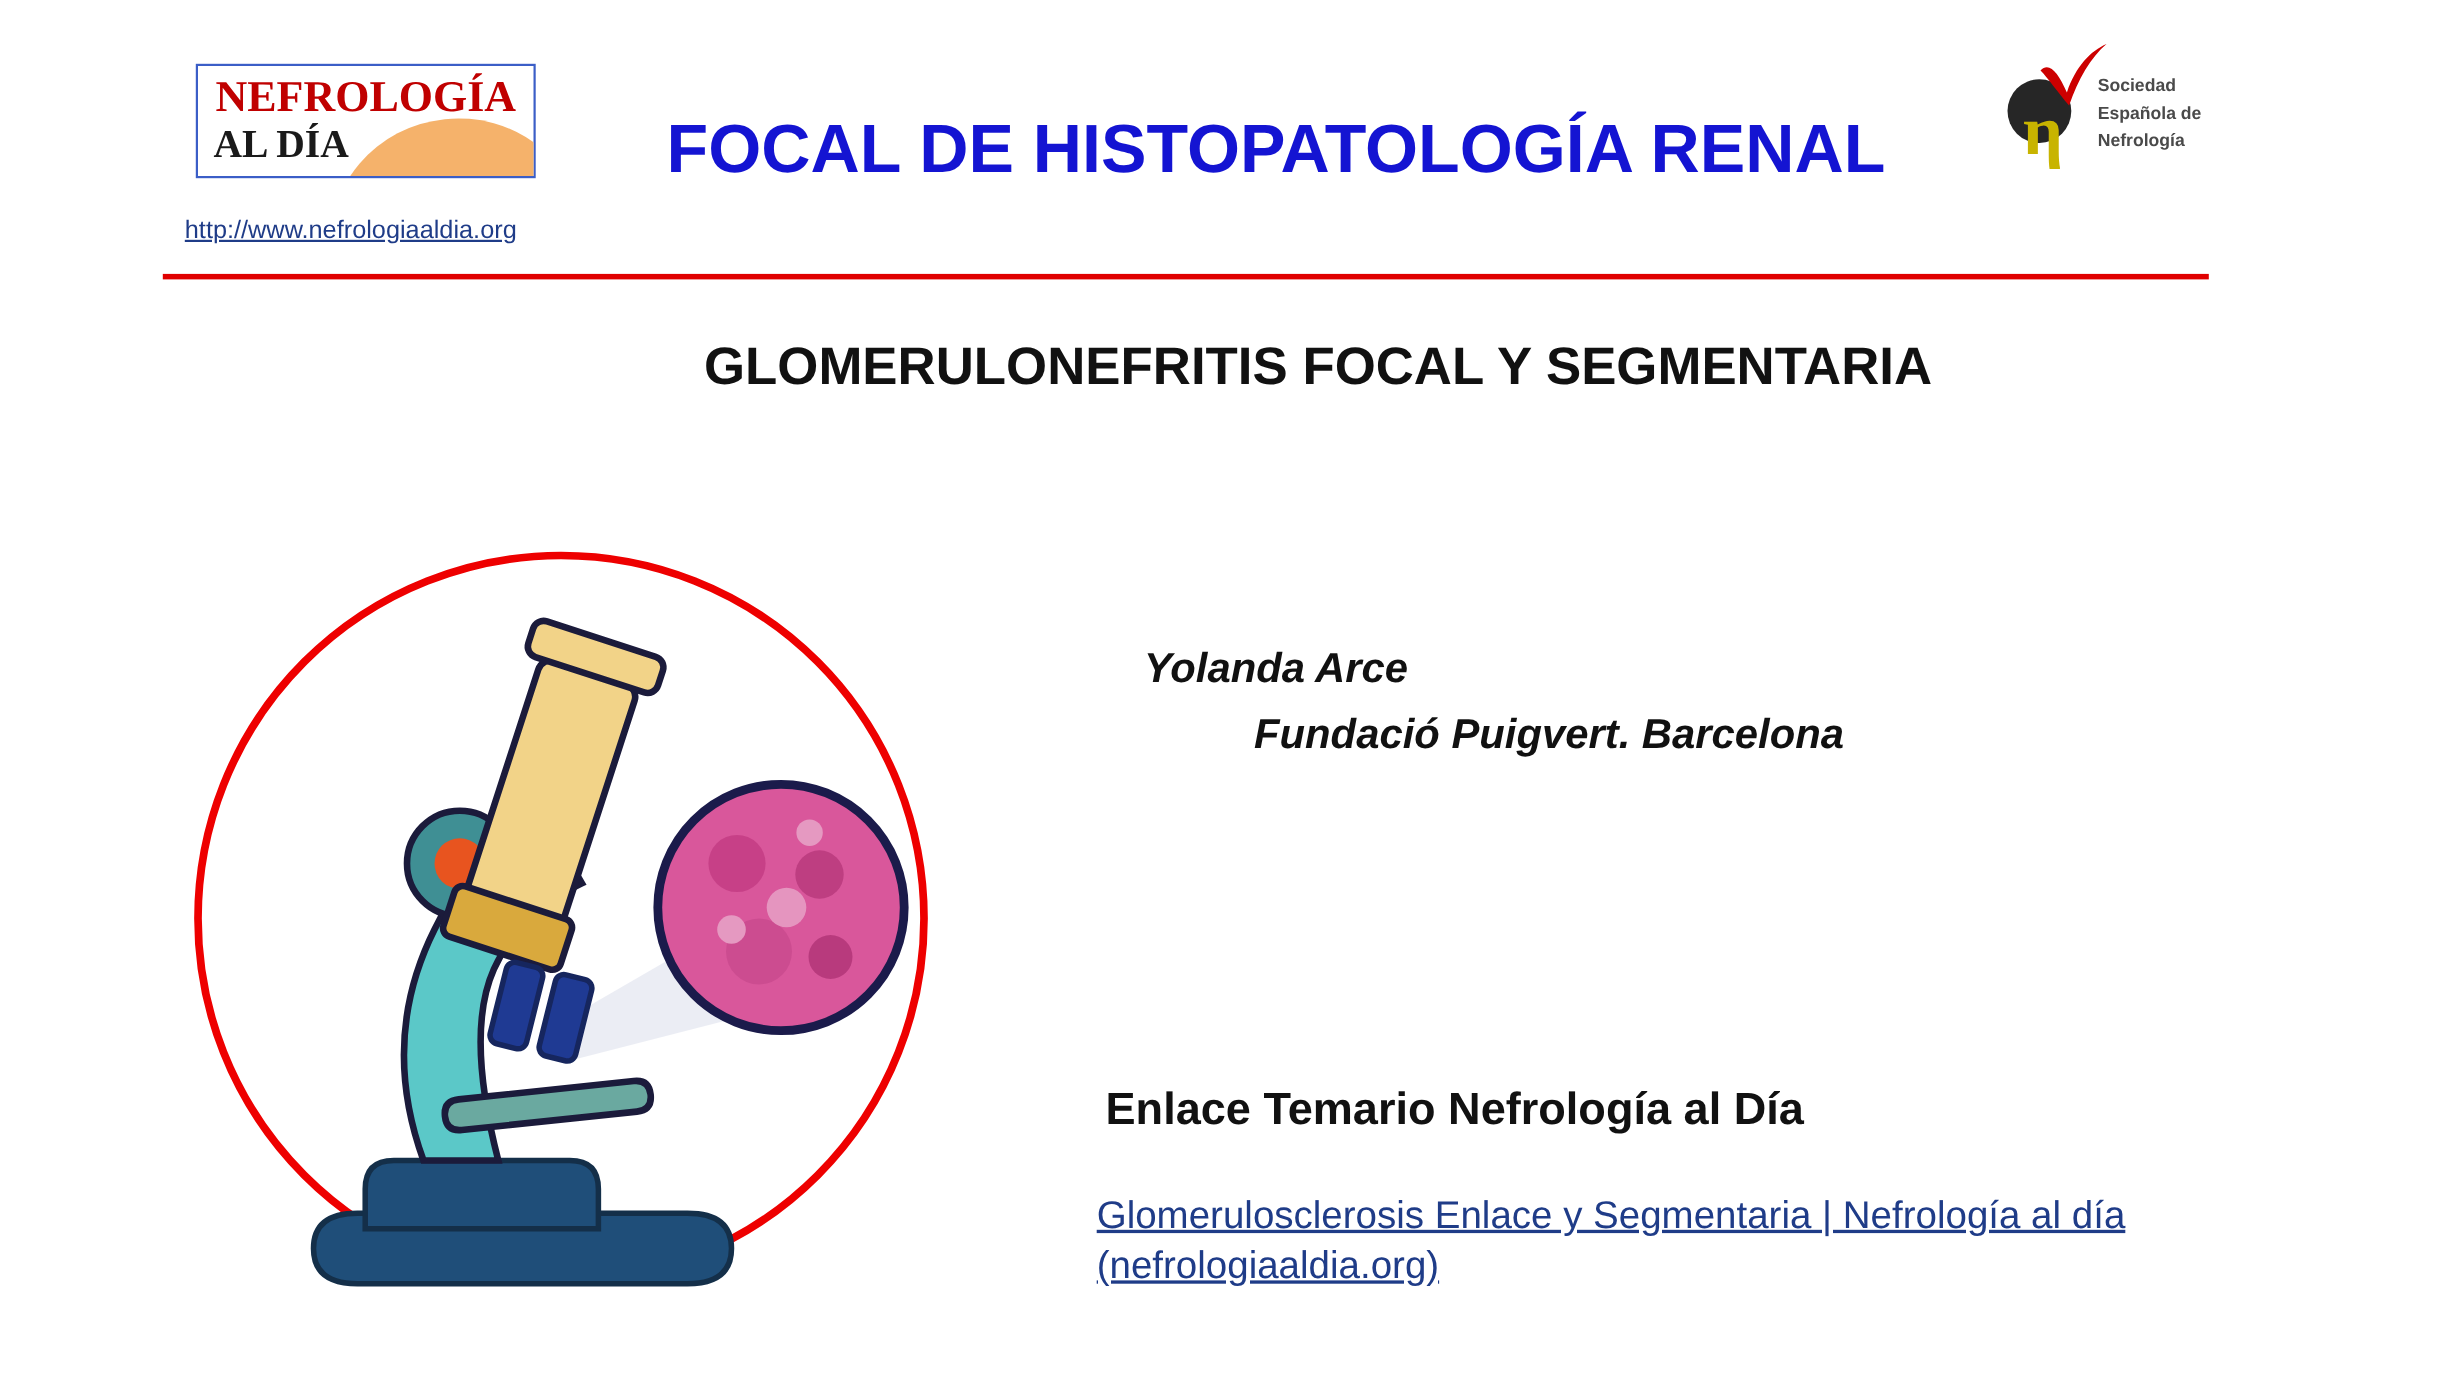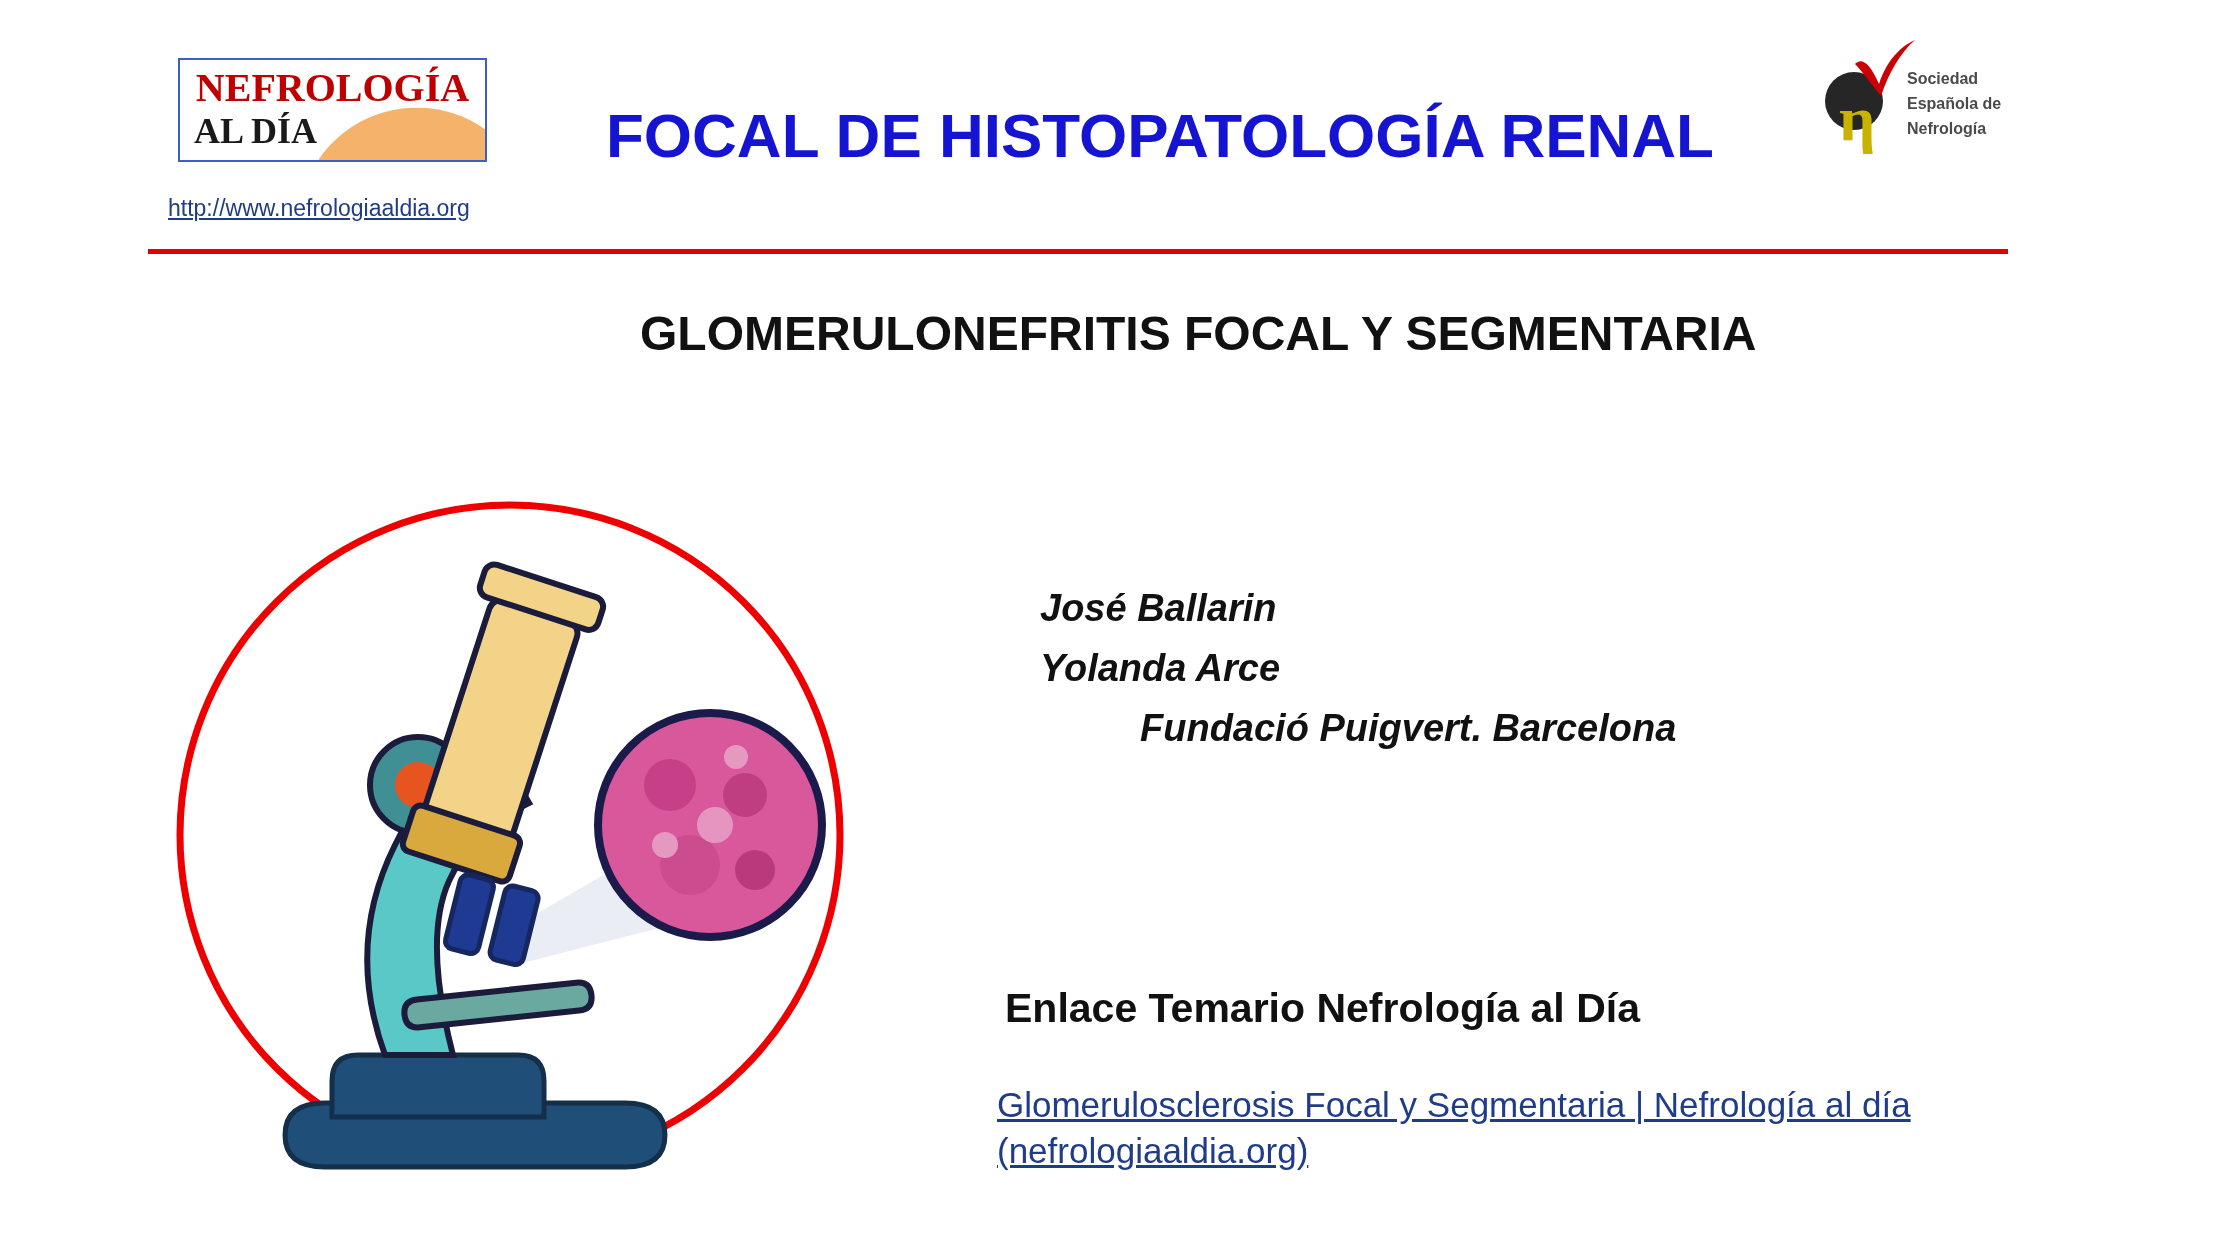--- a/index.html
+++ b/index.html
@@ -283,19 +283,18 @@
     </g>
 
     <g transform="rotate(14 330 400)">
       <rect x="288" y="388" width="34" height="76" rx="8" fill="#1f3a93" stroke="#16265e" stroke-width="5"></rect>
       <rect x="334" y="388" width="34" height="76" rx="8" fill="#1f3a93" stroke="#16265e" stroke-width="5"></rect>
     </g>
   </svg>
 </div>
 
 <div id="authors-block">
-  <div class="author-name">José Ballarin</div>
   <div class="author-name">Yolanda Arce</div>
   <div class="affiliation">Fundació Puigvert. Barcelona</div>
 </div>
 
 <div id="link-heading">Enlace Temario Nefrología al Día</div>
-<a id="temario-link" href="#">Glomerulosclerosis Focal y Segmentaria | Nefrología al día (nefrologiaaldia.org)</a>
+<a id="temario-link" href="#">Glomerulosclerosis Enlace y Segmentaria | Nefrología al día (nefrologiaaldia.org)</a>
 
 </body></html>

